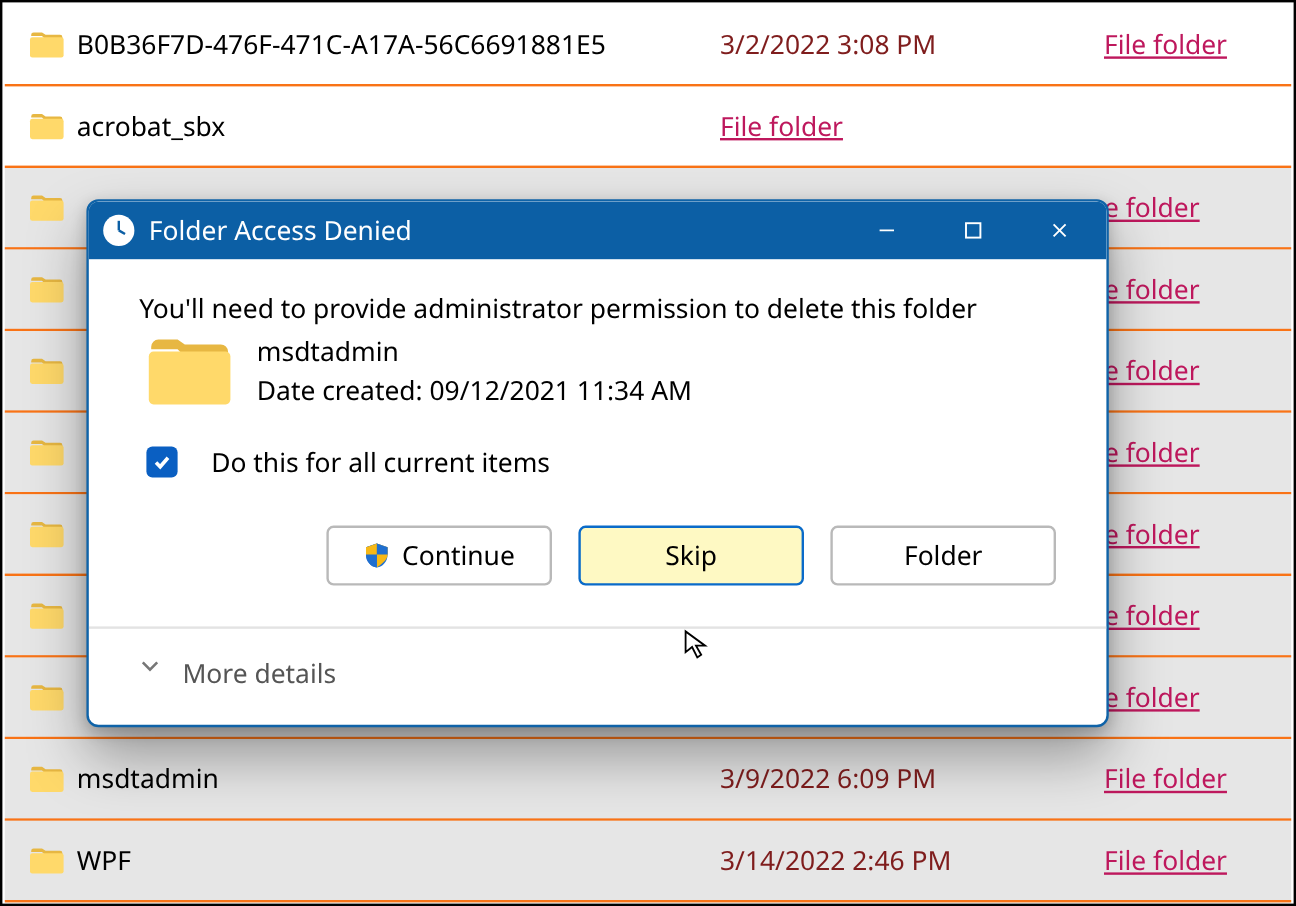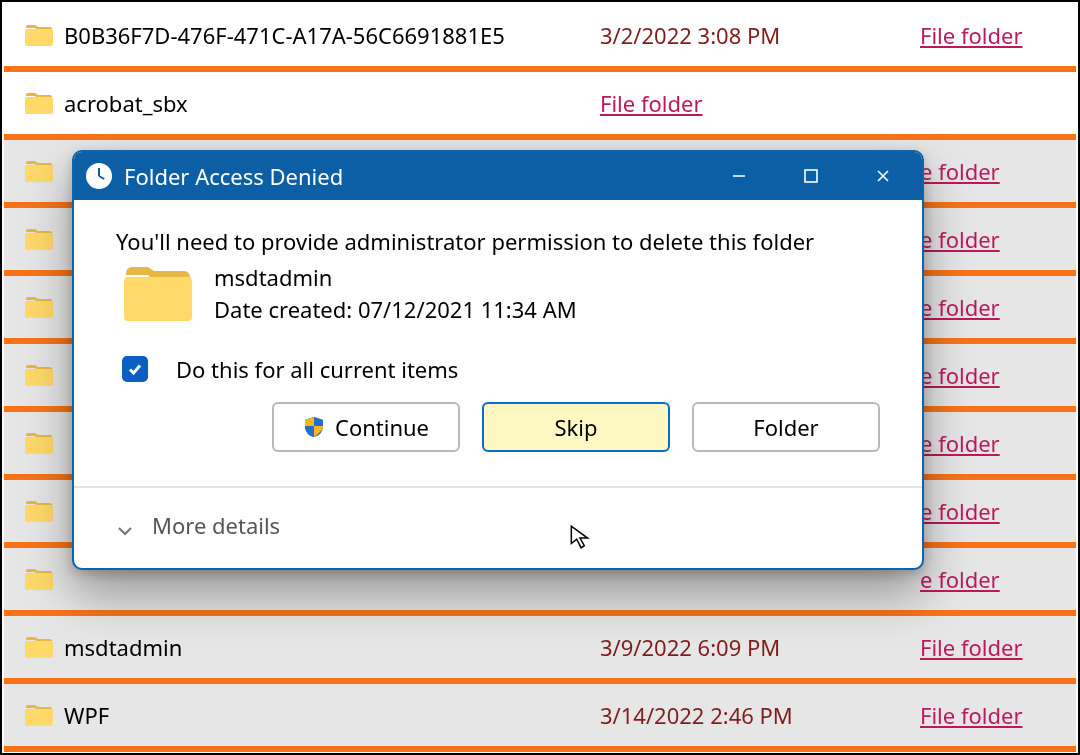--- a/index.html
+++ b/index.html
@@ -6,38 +6,38 @@
     html, body { width: 1080px; height: 755px; overflow: hidden; }
     body { background: #fff; position: relative; border: 2px solid #000; }
 
     
     .rows { position: absolute; inset: 2px; }
     .row {
       height: 68px;
       display: grid;
       grid-template-columns: 56px 540px 320px 1fr;
       align-items: center;
-      border-bottom: 6px solid #f97316;
+      border-bottom: 2px solid #f97316;
       padding-right: 20px;
       font-size: 22px;
       color: #000;
     }
     .row.selected { background: #e6e6e6; }
     .row .folder-icon { justify-self: end; margin-right: 6px; }
     .row .name { padding-left: 4px; white-space: nowrap; overflow: hidden; }
     .row .date { color: #7f1d1d; }
     .row .type { color: #be185d; text-align: left; text-decoration: underline; }
 
     
     .folder-svg { width: 30px; height: 24px; display: block; }
 
     
     .dialog {
       position: absolute;
-      left: 70px; top: 148px;
+      left: 70px; top: 164px;
       width: 852px;
       background: #fff;
       border: 2px solid #0f63a8;
       border-radius: 10px;
       box-shadow: 0 24px 48px rgba(0,0,0,.35), 0 4px 12px rgba(0,0,0,.2);
       overflow: hidden;
     }
     .titlebar {
       height: 48px;
       background: #0c5fa5;
@@ -68,27 +68,27 @@
     .chk-row { display:flex; align-items:center; gap: 28px; font-size:22px; padding-left: 6px; margin-bottom: 18px; }
     .chk {
       width: 26px; height: 26px; border-radius: 5px; background:#0a5fc2; display:flex; align-items:center; justify-content:center; cursor:pointer;
     }
     .chk svg { width:16px; height:16px; stroke:#fff; stroke-width:3; fill:none; }
 
     .btn-row { display:flex; justify-content:flex-end; gap: 22px; margin-bottom: 20px; }
     .btn {
       width: 188px; height: 50px; border-radius: 6px;
       display:flex; align-items:center; justify-content:center; gap:10px;
-      font-size:22px; border:2px solid #b9b9b9; background:#fff; cursor:pointer;
+      font-size:22px; border:2px solid #b9b9b9; background:#fff; cursor:pointer;margin-top:20px;
     }
     .btn.focus { border-color:#0a6bc9; background:#fef9c3; }
     .shield { width:22px; height:22px; }
 
     .divider { height:2px; background:#e3e3e3; margin: 0; }
-    .more-row { padding: 22px 42px 28px 42px; display:flex; align-items:flex-end; gap:18px; color:#555; font-size:22px; cursor:pointer; }
+    .more-row { padding: 22px 42px 28px 42px; display:flex; align-items:flex-start; gap:18px; color:#555; font-size:22px; cursor:pointer; }
     .chev { width:18px; height:18px; stroke:#777; stroke-width:2.2; fill:none; }
 
     .cursor {
       position:absolute; left:565px; top:522px; width:26px; height:26px;
     }
     .cursor svg { stroke:#000; fill:#fff; stroke-width:1.4; }
   </style>
 </head>
 <body>
 
@@ -241,21 +241,21 @@
   <div class="dialog-body">
     <div class="msg">You'll need to provide administrator permission to delete this folder</div>
 
     <div class="object-row">
       <svg class="big-folder" viewBox="0 0 72 58">
         <path class="tab" d="M4 10 h22 l6 6 h36 v-4 a6 6 0 0 0 -6 -6 h-30 l-6 -4 h-16 a6 6 0 0 0 -6 6 z" fill="#e7b742"></path>
         <rect class="body" x="2" y="12" width="68" height="44" rx="4" fill="#ffd96a"></rect>
       </svg>
       <div class="obj-text">
         <div>msdtadmin</div>
-        <div>Date created: 07/12/2021 11:34 AM</div>
+        <div>Date created: 09/12/2021 11:34 AM</div>
       </div>
     </div>
 
     <div class="chk-row">
       <div class="chk">
         <svg viewBox="0 0 16 16">
             <path d="M3 8.5 L6.5 12 L13 4.5"></path>
           </svg>
       </div>
       <span>Do this for all current items</span>

